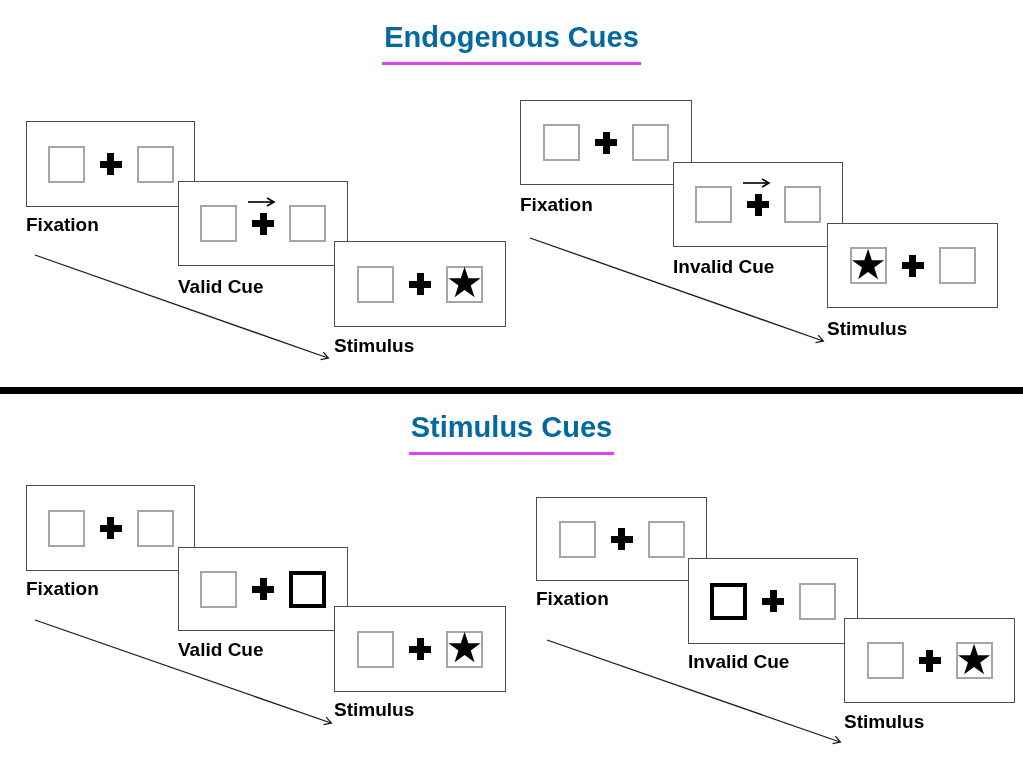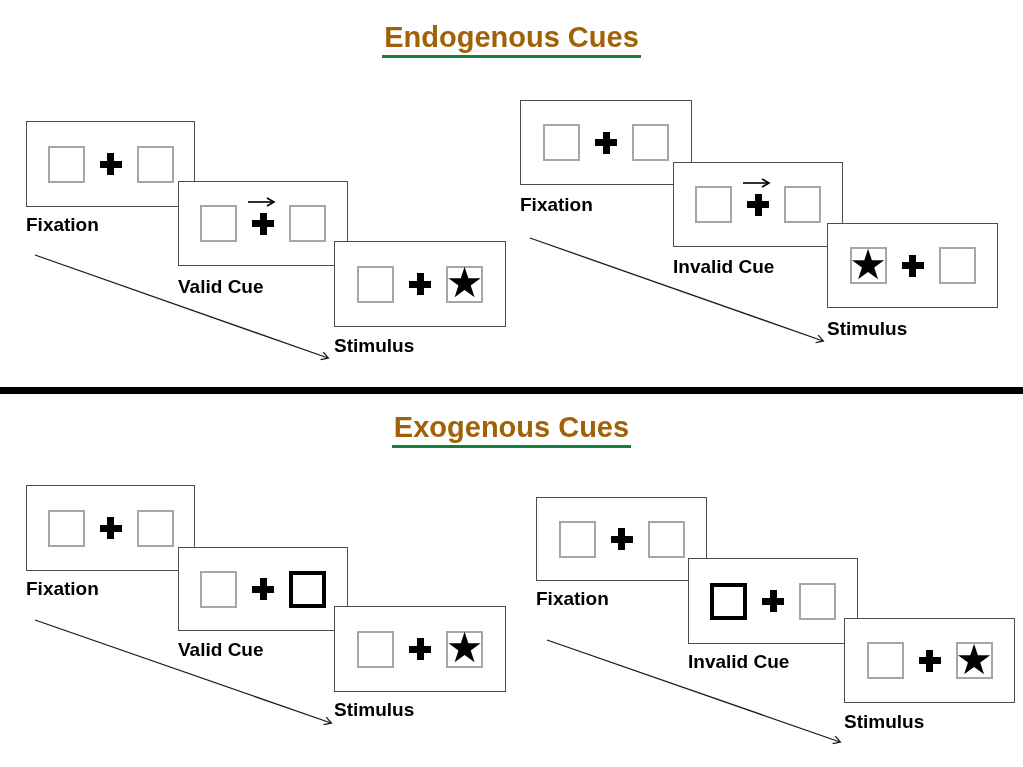--- a/index.html
+++ b/index.html
@@ -16,23 +16,23 @@
   .section-title {
     position: absolute;
     left: 0; right: 0;
     text-align: center;
     z-index: 3;
   }
   .title-text {
     display: inline-block;
     font-size: 29px;
     font-weight: bold;
-    color: #a16207;
-    border-bottom: 3px solid #15803d;
-    padding: 0 2px 1px 2px;
+    color: #0369a1;
+    border-bottom: 3px solid #d946ef;
+    padding: 0 2px 8px 2px;
     line-height: 1.1;
   }
 
   
   .divider {
     position: absolute;
     left: 0;
     width: 1023px;
     height: 7px;
     background: #000;
@@ -113,21 +113,21 @@
     <line x1="35" y1="255" x2="328" y2="358" marker-end="url(#vhead)"></line>
     <line x1="530" y1="238" x2="823" y2="341" marker-end="url(#vhead)"></line>
     <line x1="35" y1="620" x2="331" y2="723" marker-end="url(#vhead)"></line>
     <line x1="547" y1="640" x2="840" y2="742" marker-end="url(#vhead)"></line>
   </svg>
 
   <div class="section-title" style="top:22px">
     <span class="title-text">Endogenous Cues</span>
   </div>
   <div class="section-title" style="top:412px">
-    <span class="title-text">Exogenous Cues</span>
+    <span class="title-text">Stimulus Cues</span>
   </div>
 
   <div class="divider" style="top:387px"></div>
 
   <div class="panel" style="left:26px;top:121px;width:169px;height:86px">
     <span class="sq"></span>
     <span class="mid">
       <span class="plus"></span>
     </span>
     <span class="sq"></span>

